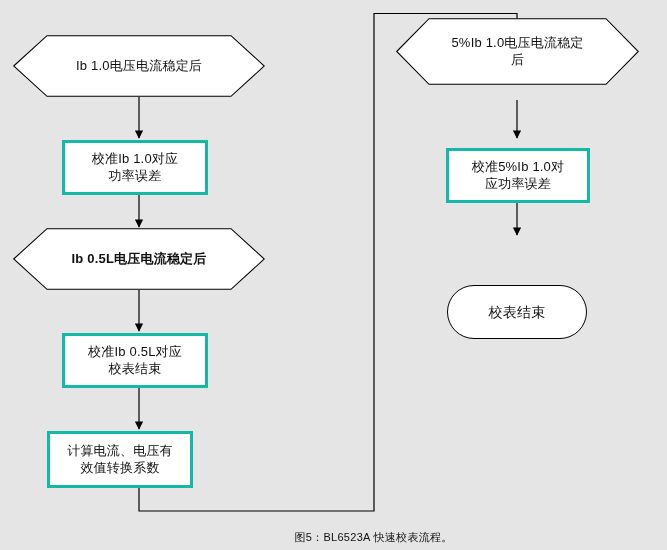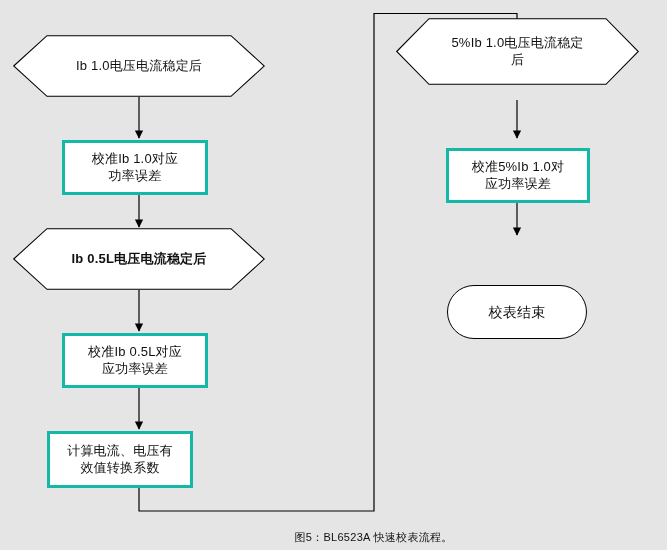--- a/index.html
+++ b/index.html
@@ -124,21 +124,21 @@
 
   <div class="node hex" style="left:13px; top:228px; width:252px; height:62px;font-weight:bold;">
     <svg class="hexshape" viewBox="0 0 252 62" preserveAspectRatio="none" xmlns="http://www.w3.org/2000/svg">
       <polygon points="0.7,31 34,0.7 218,0.7 251.3,31 218,61.3 34,61.3" fill="#ffffff" stroke="#000000" stroke-width="1.1"></polygon>
     </svg>
     <span class="label">Ib 0.5L电压电流稳定后</span>
   </div>
 
   <div class="node proc" style="left:62px; top:333px; width:146px; height:55px;">
     <span class="label">校准Ib 0.5L对应
-应功率误差</span>
+校表结束</span>
   </div>
 
   <div class="node proc" style="left:47px; top:431px; width:146px; height:57px;">
     <span class="label">计算电流、电压有
 效值转换系数</span>
   </div>
 
   <div class="node hex" style="left:396px; top:18px; width:243px; height:67px;">
     <svg class="hexshape" viewBox="0 0 243 67" preserveAspectRatio="none" xmlns="http://www.w3.org/2000/svg">
       <polygon points="0.7,33.5 33,0.7 210,0.7 242.3,33.5 210,66.3 33,66.3" fill="#ffffff" stroke="#000000" stroke-width="1.1"></polygon>

